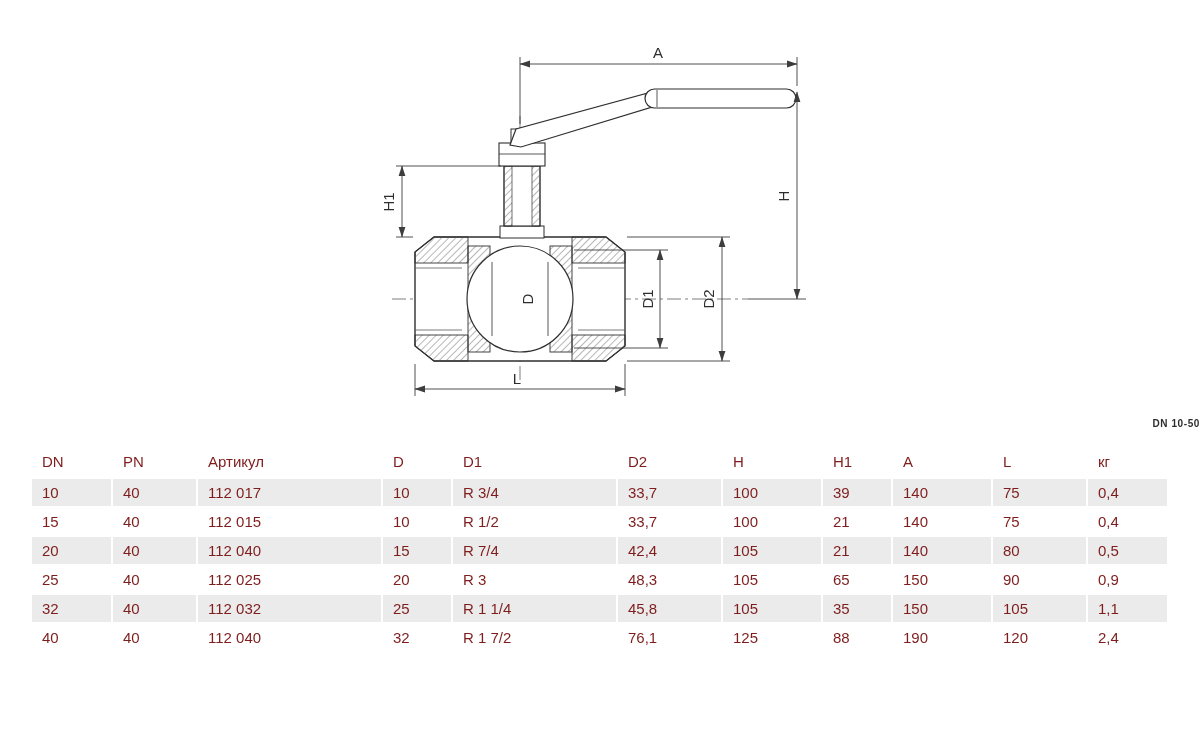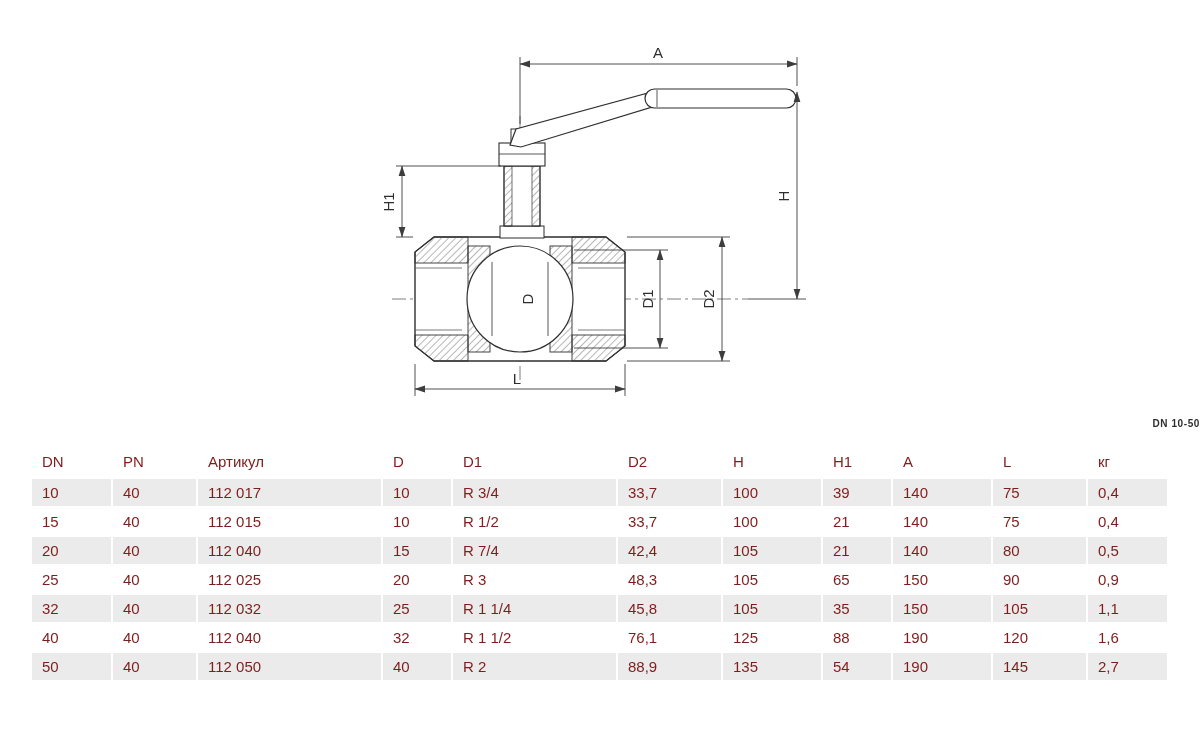--- a/index.html
+++ b/index.html
@@ -220,37 +220,24 @@
           <td>35</td>
           <td>150</td>
           <td>105</td>
           <td>1,1</td>
         </tr>
         <tr>
           <td>40</td>
           <td>40</td>
           <td>112 040</td>
           <td>32</td>
-          <td>R 1 1/2</td>
+          <td>R 1 7/2</td>
           <td>76,1</td>
           <td>125</td>
           <td>88</td>
           <td>190</td>
           <td>120</td>
-          <td>1,6</td>
-        </tr>
-        <tr>
-          <td>50</td>
-          <td>40</td>
-          <td>112 050</td>
-          <td>40</td>
-          <td>R 2</td>
-          <td>88,9</td>
-          <td>135</td>
-          <td>54</td>
-          <td>190</td>
-          <td>145</td>
-          <td>2,7</td>
+          <td>2,4</td>
         </tr>
       </tbody>
   </table>
 
 </div>
 
 </body></html>

